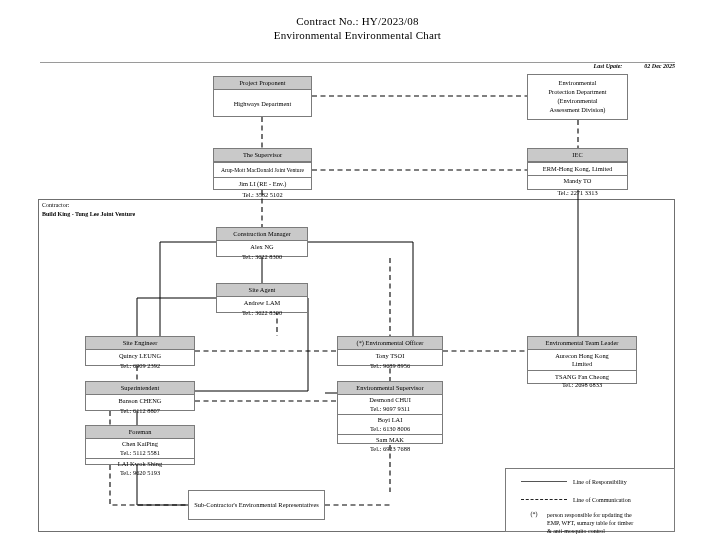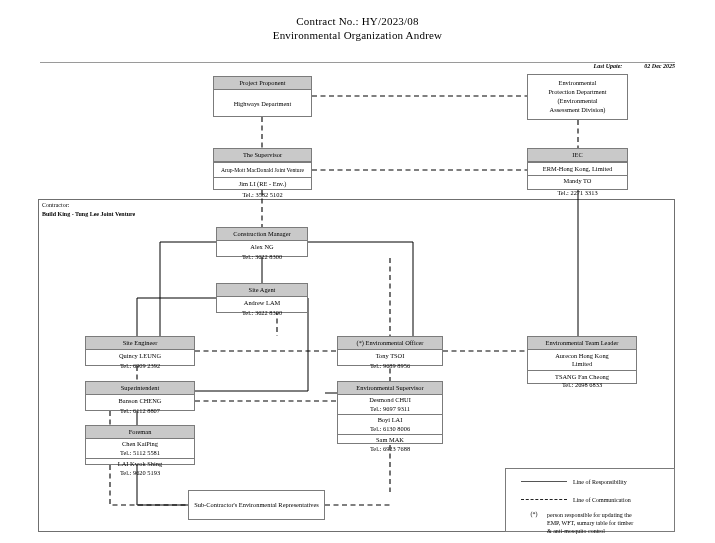--- a/index.html
+++ b/index.html
@@ -47,21 +47,21 @@
   .ln-solid{width:46px;height:0;border-top:1px solid #555;margin-top:3px;margin-right:6px;}
   .ln-dash{width:46px;height:0;border-top:1.2px dashed #222;margin-top:3px;margin-right:6px;}
 </style>
 </head>
 <body>
 
 <div class="page">
 
   <div class="title-block">
     <div class="title-line">Contract No.: HY/2023/08</div>
-    <div class="title-line">Environmental Organization Andrew</div>
+    <div class="title-line">Environmental Environmental Chart</div>
   </div>
   <div class="hr-top"></div>
   <div class="lastupd">
     <span class="lbl">Last Upate:</span>
     <span class="val">02 Dec 2025</span>
   </div>
 
   <div class="contractor-frame" style="left:38px;top:199px;width:637px;height:333px;"></div>
   <div class="contractor-lbl" style="left:42px;top:201px;">
     <div class="l1">Contractor:</div>

